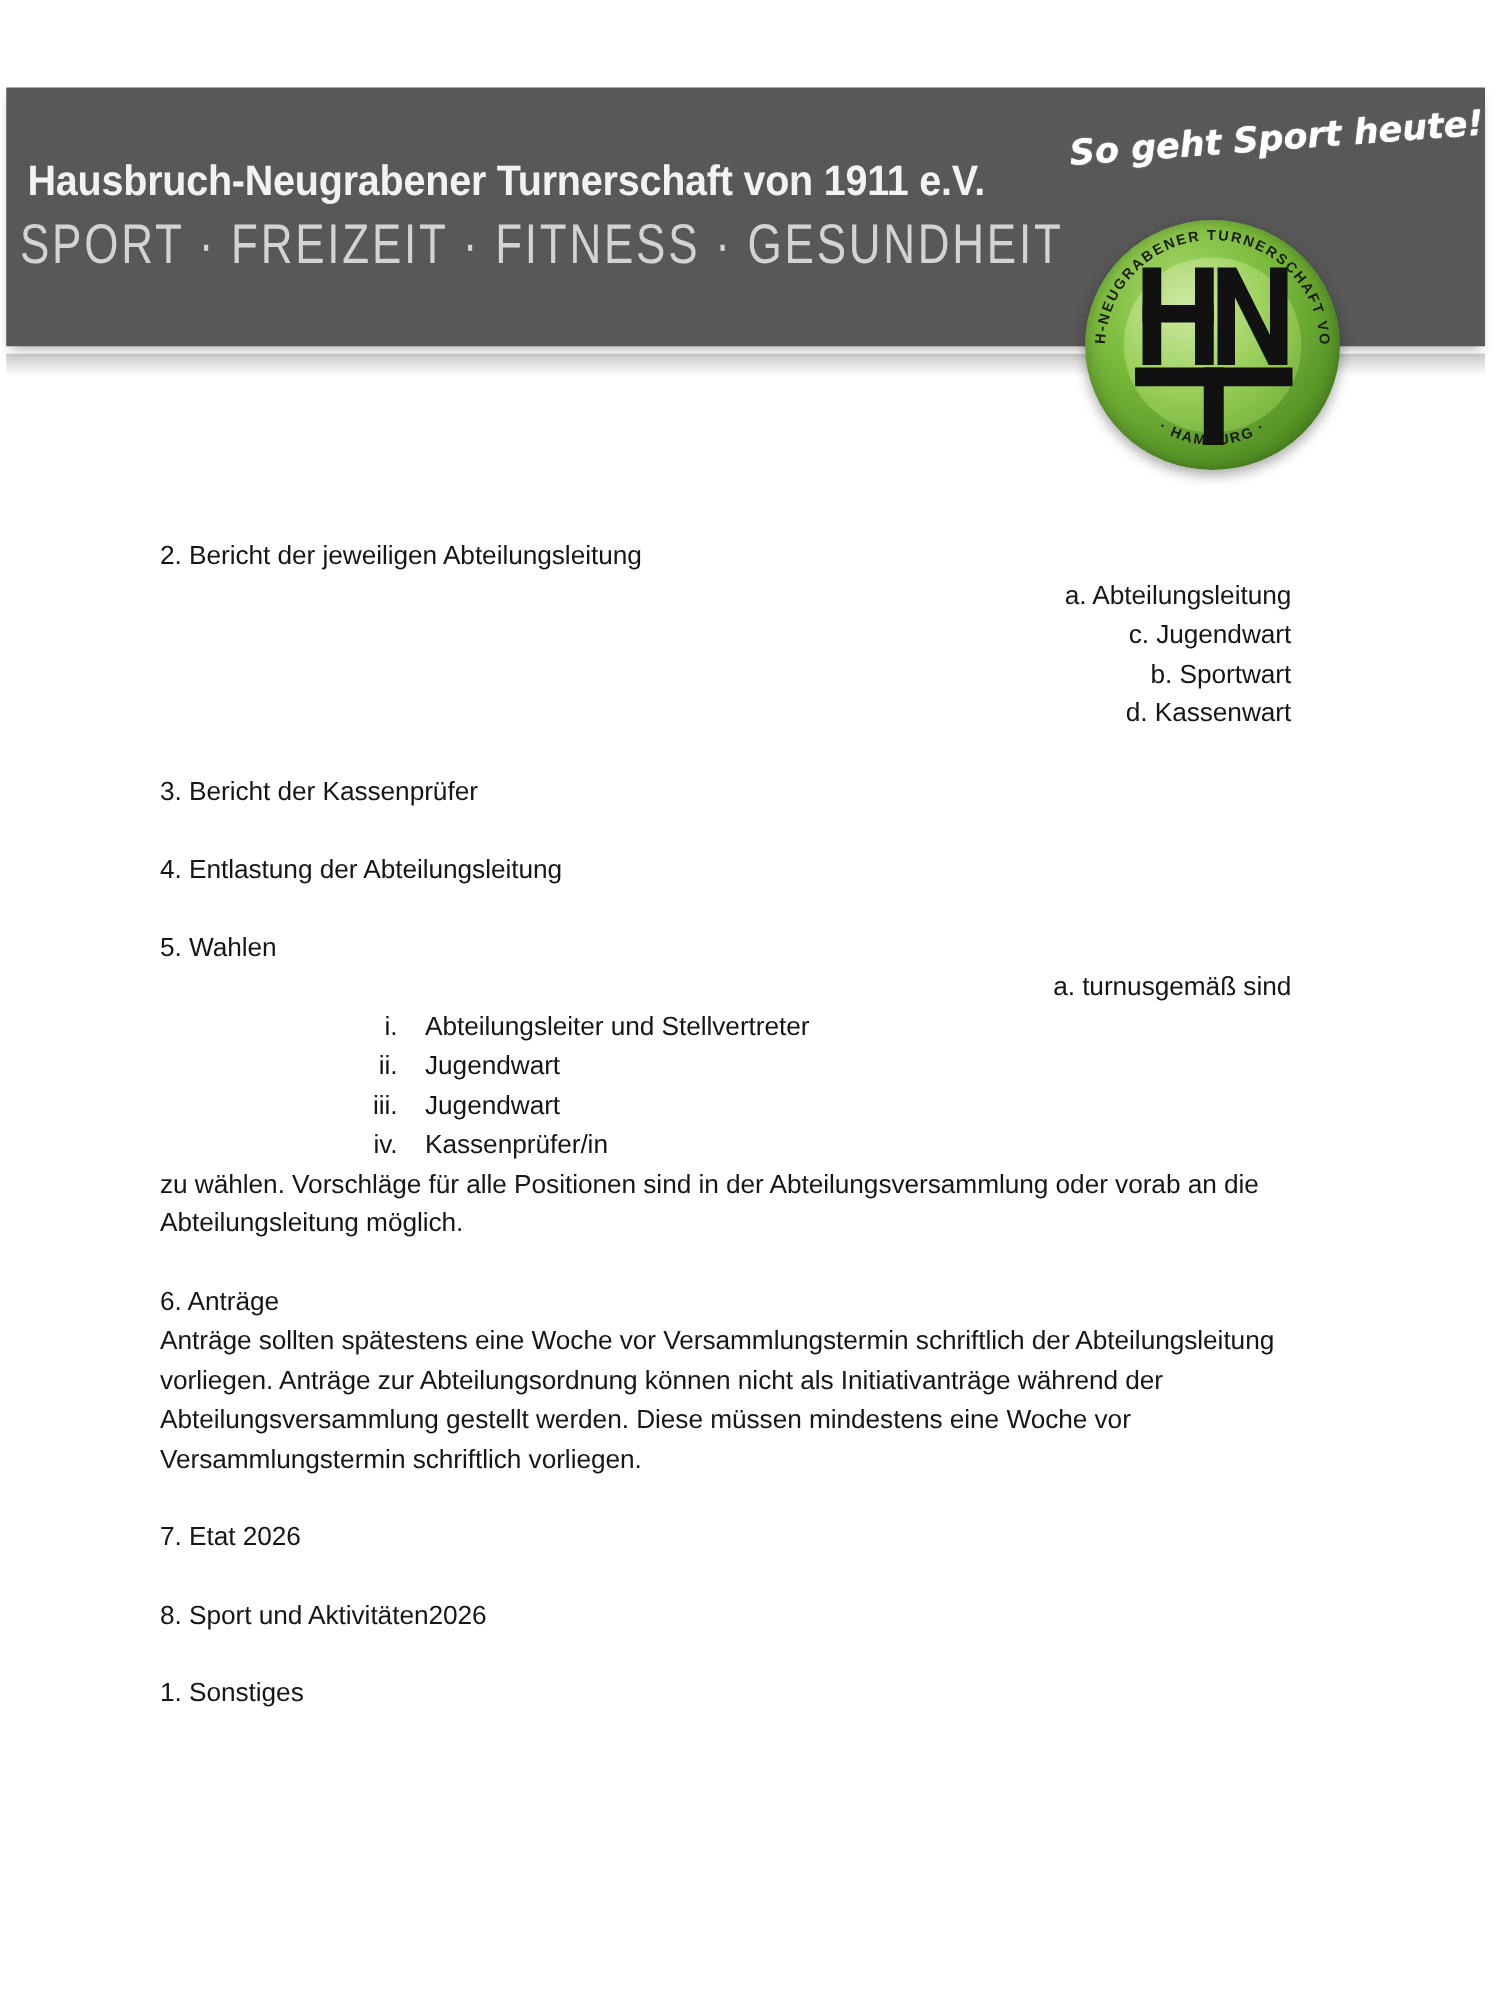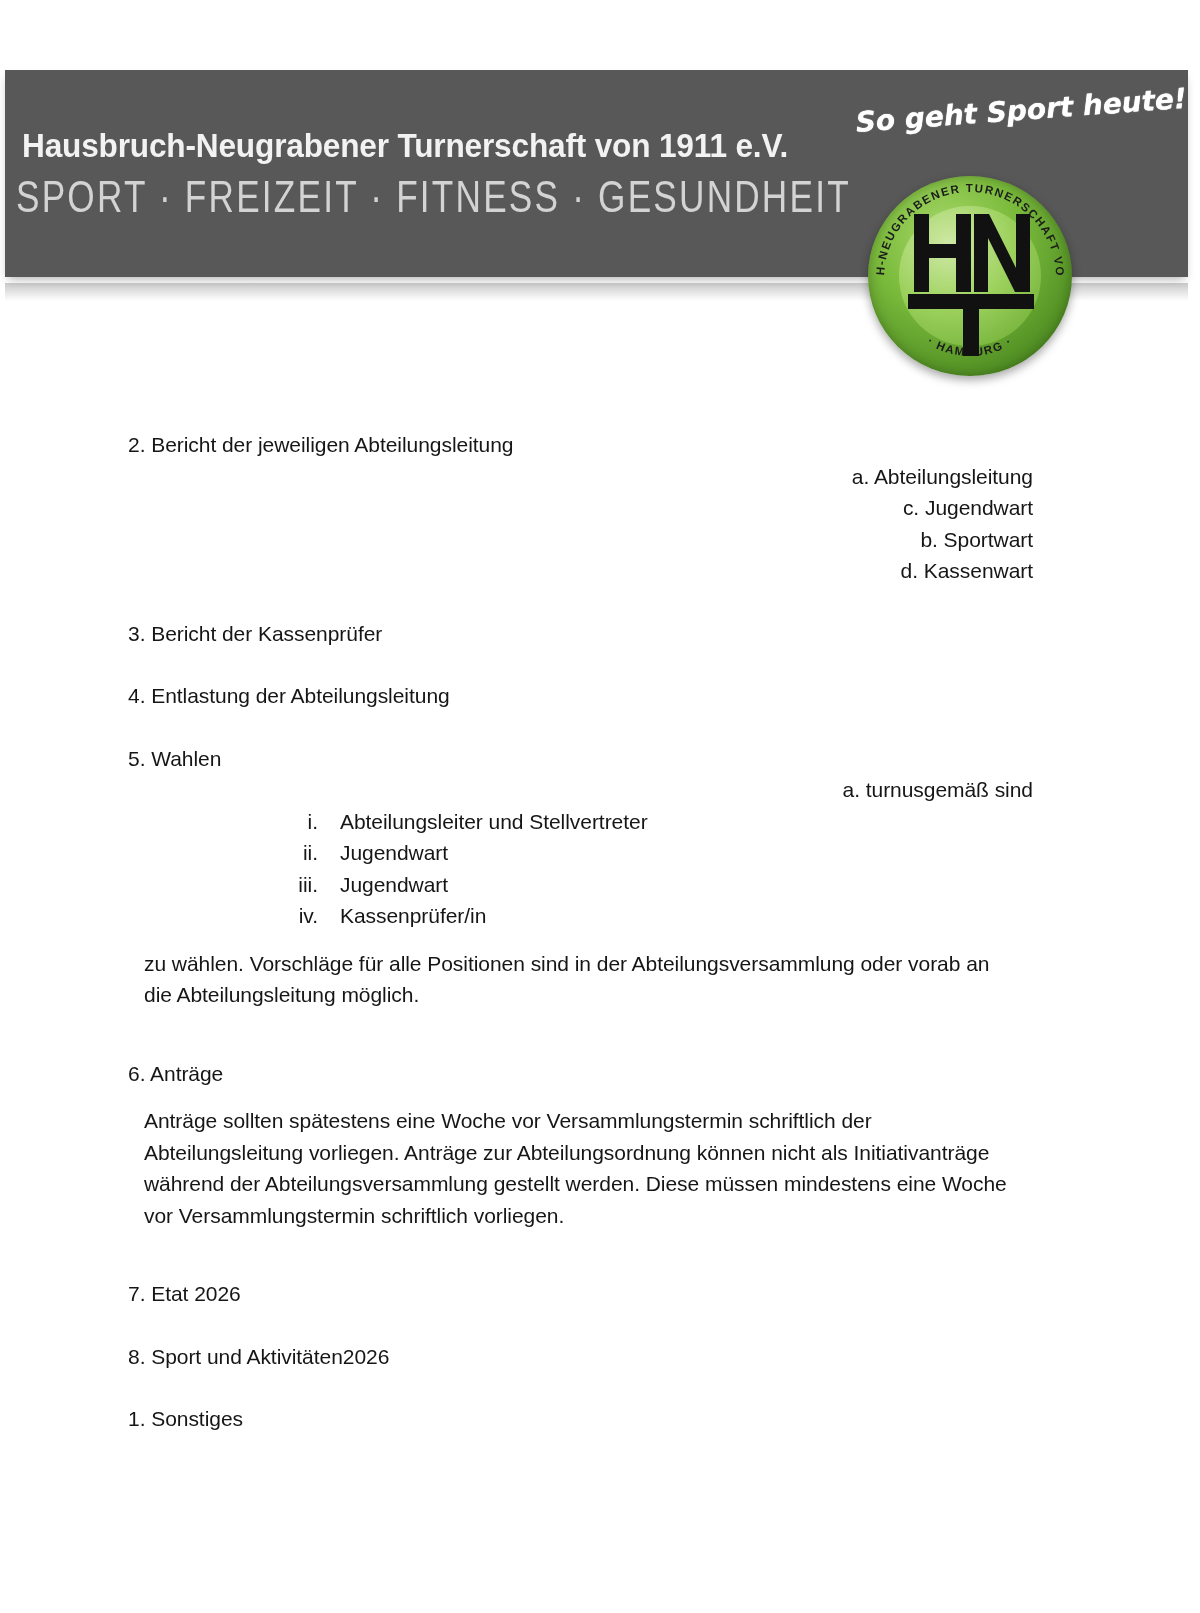--- a/index.html
+++ b/index.html
@@ -164,21 +164,21 @@
   .lvl-i .rn {
     width: 62px;
     text-align: right;
     padding-right: 22px;
     box-sizing: border-box;
     flex: 0 0 auto;
   }
   .para {
     font-size: 21px;
     line-height: 31.5px;
-    margin: 16px;
+    margin: 0;
     letter-spacing: -0.05px;
   }
 </style>
 </head>
 <body>
 
 <div class="header-wrap">
 
   <div class="header-band"></div>
   <div class="header-shadow-strip"></div>

